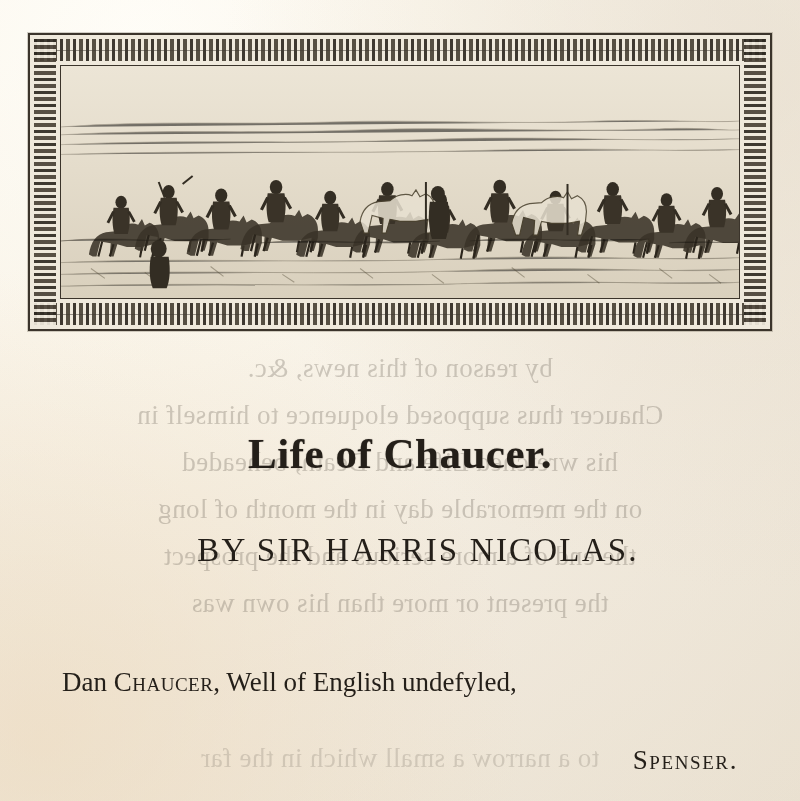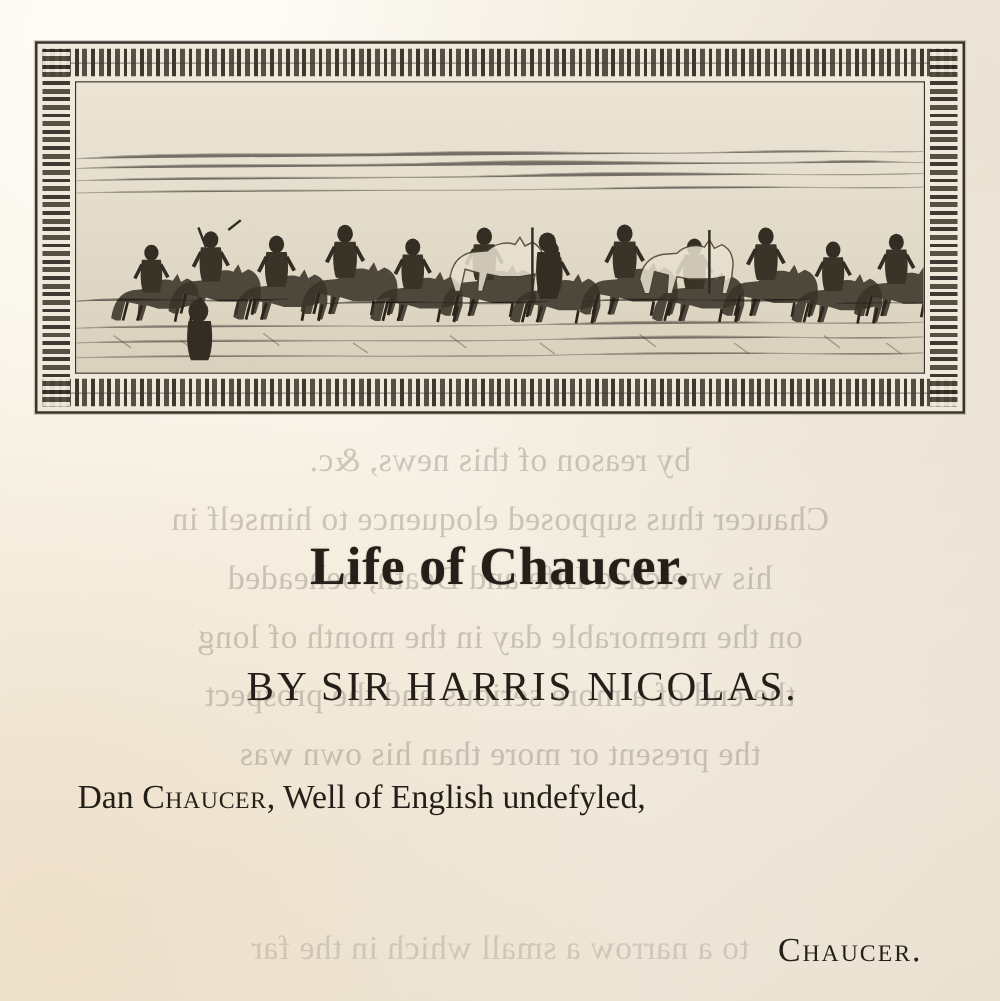--- a/index.html
+++ b/index.html
@@ -155,21 +155,21 @@
     left: 52px;
     right: 52px;
     top: 618px;
     color: #241f19;
     font-family: "Liberation Serif", serif;
     font-size: 27px;
     line-height: 39px;
   }
   .epigraph .line { white-space: nowrap; }
   .epi-l1 { padding-left: 6px; }
-  .epi-l2 { padding-left: 10px; }
+  .epi-l2 { padding-left: 10px; margin-top: 45px; }
   .epi-l3 { padding-left: 6px; }
   .sc { font-variant: small-caps; letter-spacing: 0.5px; }
   .rule-dash {
     display: inline-block;
     width: 196px;
     border-bottom: 2px solid #241f19;
     position: relative;
     top: -8px;
     margin: 0 6px 0 2px;
   }
@@ -338,15 +338,15 @@
   <div class="title">
     <span class="blk">Life of Chaucer.</span>
   </div>
 
   <div class="byline">BY SIR HARRIS NICOLAS.</div>
 
   <div class="epigraph">
     <div class="line epi-l2"><span>Dan </span><span class="sc">Chaucer</span><span>, Well of English undefyled,</span></div>
   </div>
 
-  <div class="attrib">Chaucer.</div>
+  <div class="attrib">Spenser.</div>
 
 </div>
 
 </body></html>

